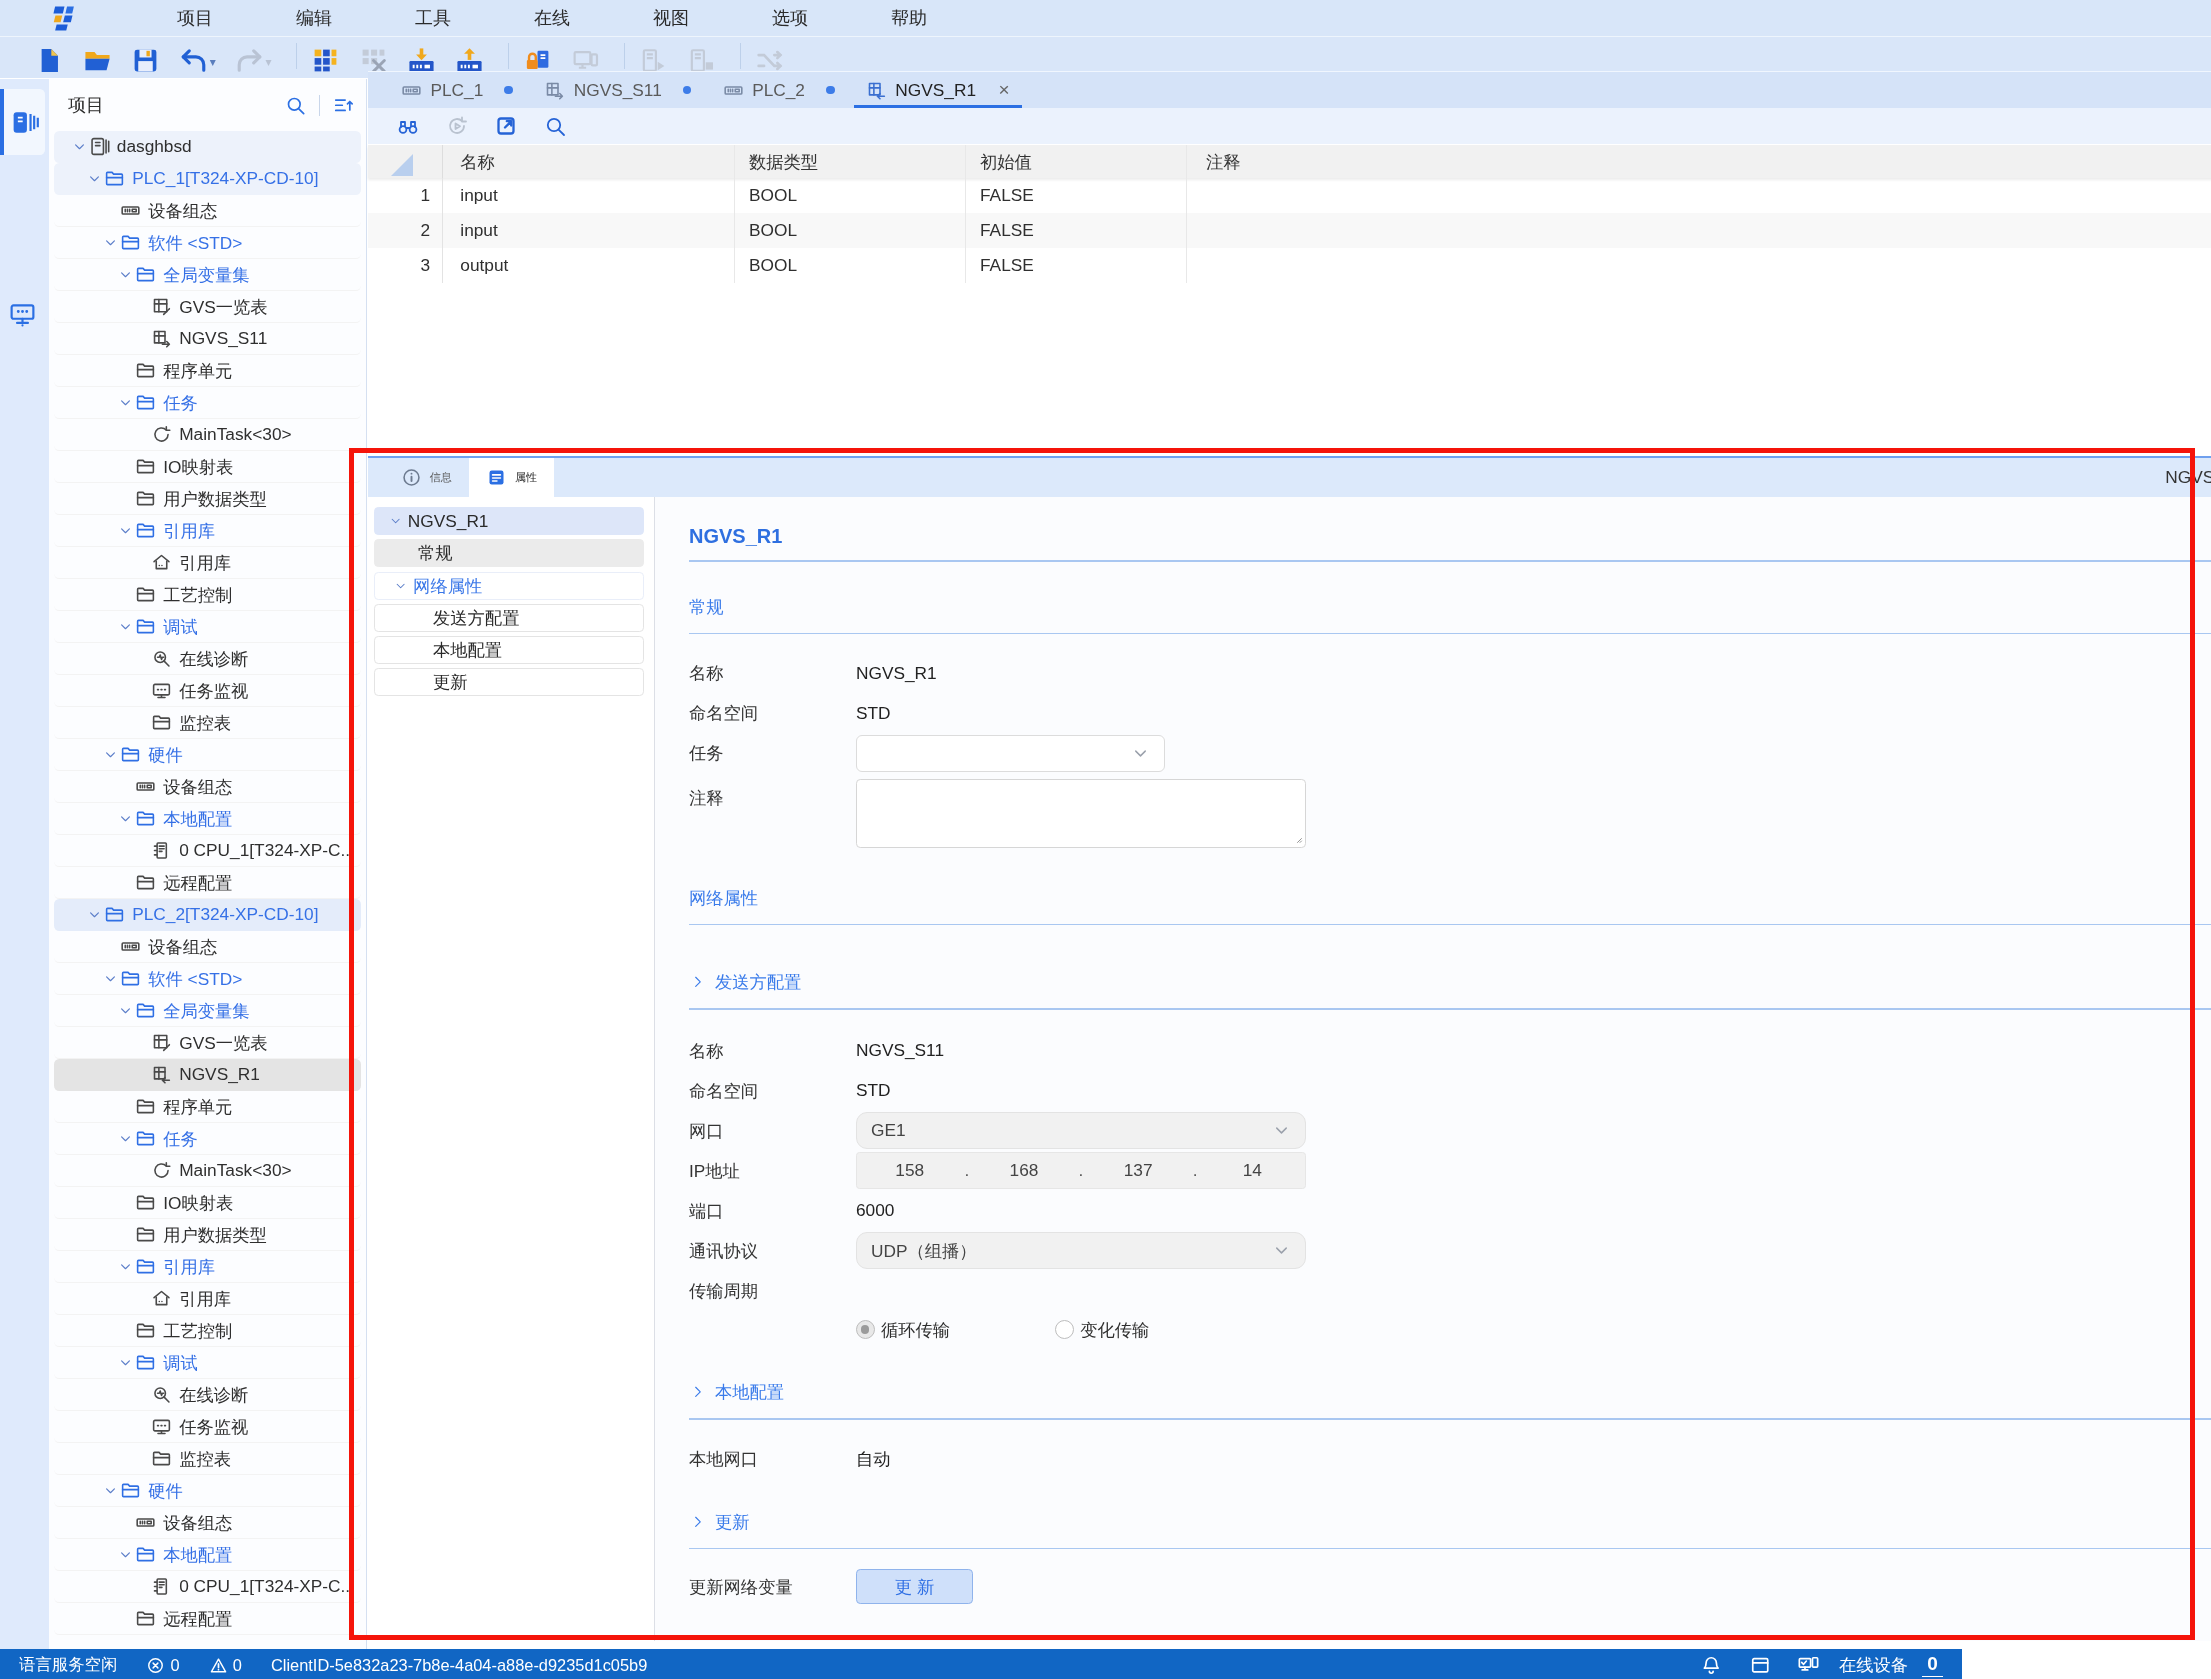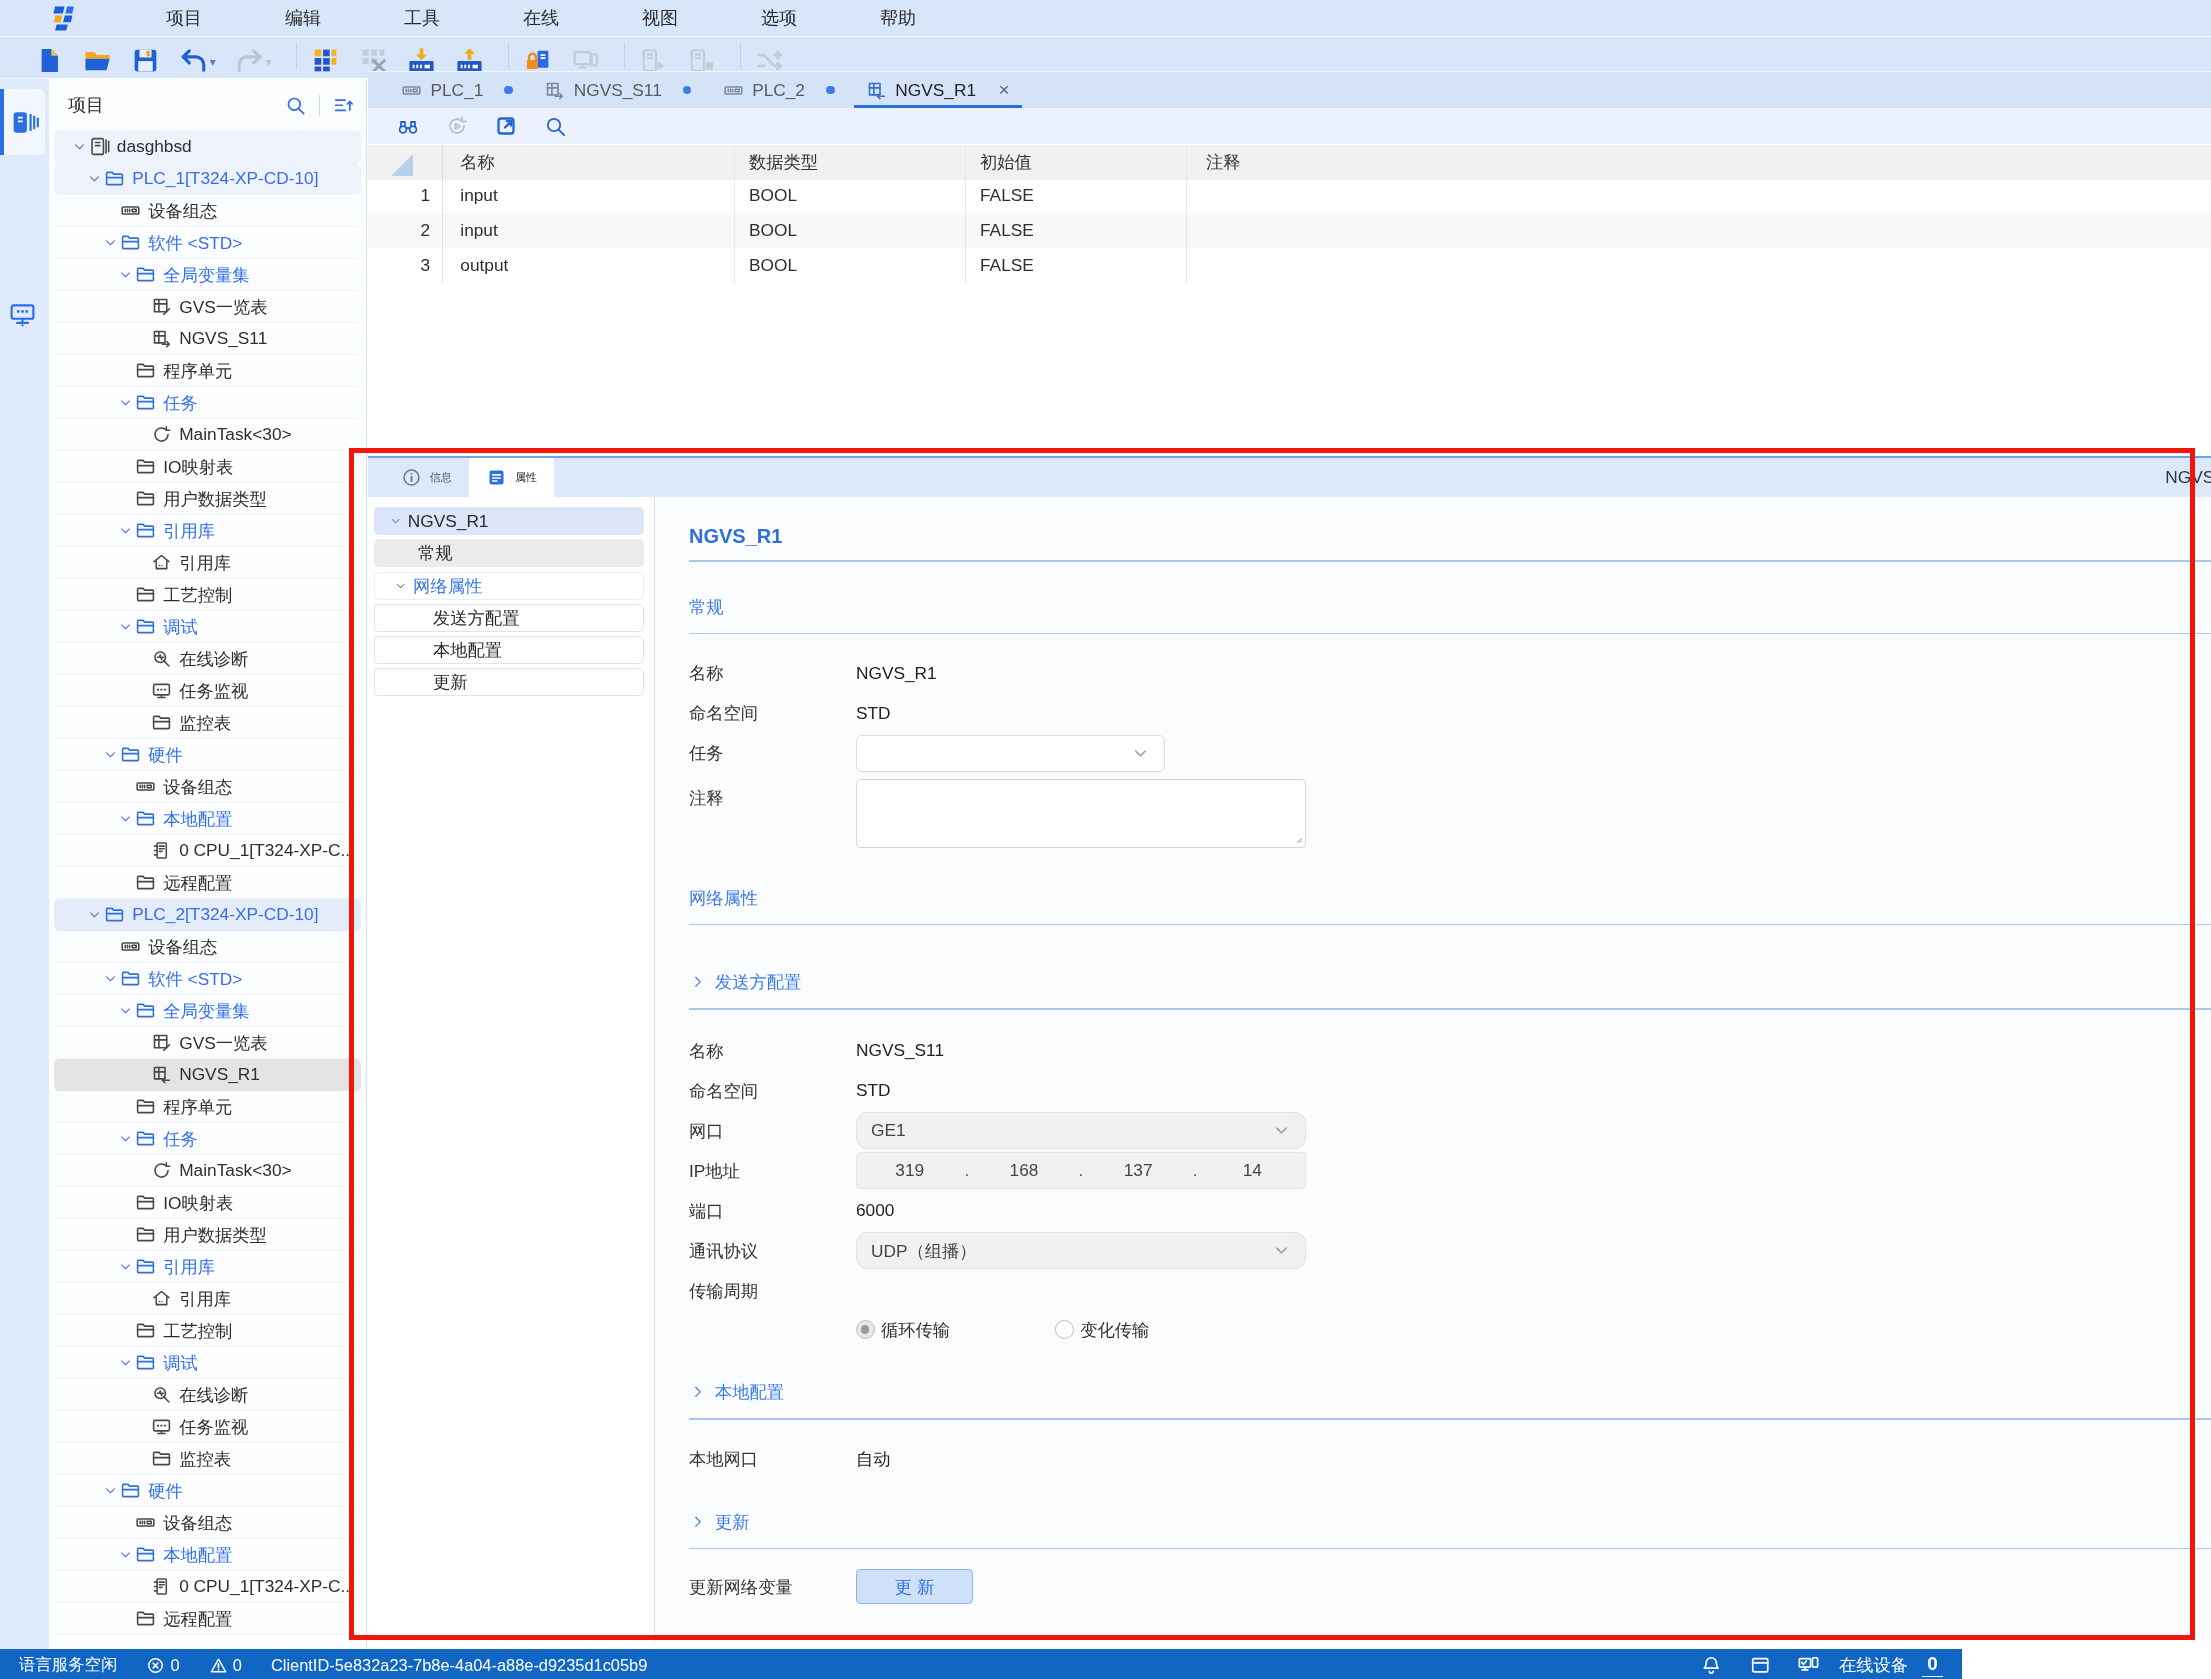--- a/index.html
+++ b/index.html
@@ -2,21 +2,21 @@
 <html style="font-size:14px"><head>
 <meta charset="utf-8">
 <style>
   * { margin:0; padding:0; box-sizing:border-box; }
   html,body { width:2211px; height:1679px; }
   body { position:relative; font-family:"Liberation Sans", sans-serif; background:#fff; overflow:hidden; color:#333; }
   .ic { display:inline-flex; align-items:center; justify-content:center; }
   .ic svg { width:100%; height:100%; display:block; }
 
   
-  .menubar { position:absolute; left:0; top:0; width:2211px; height:36px; background:#d8e6f9; display:flex; align-items:center; padding-left:40px; }
+  .menubar { position:absolute; left:0; top:0; width:2211px; height:36px; background:#d8e6f9; display:flex; align-items:center; padding-left:40px;gap:11px; }
   .logo { width:52px; height:29px; margin-right:74px; }
   .menu-item { font-size:18px; color:#2b2b2b; margin-right:83px; cursor:default; }
 
   
   .toolbar { position:absolute; left:0; top:36px; width:2211px; height:42px; background:#d9e6f9; border-top:1.7px solid #eef5fd; display:flex; align-items:center; padding-left:35px; }
   .tbtn { height:35px; display:flex; align-items:flex-end; margin-right:19px; }
   .tbtn .ic { width:29px; height:29px; }
   .tbtn .caret { font-size:12px; color:#5a7ebd; margin-left:1.7px; line-height:26px; }
   .tbtn.disabled .caret { color:#b9c3d4; }
   .tsep { width:0.9px; height:26px; background:#bdd0ea; margin:0 14px 3.5px 5.2px; }
@@ -1251,21 +1251,21 @@
           <span class="chev ic">
               <svg viewBox="0 0 24 24" fill="none" stroke="currentColor" stroke-width="1.8" stroke-linecap="round" stroke-linejoin="round">
                 <path d="M6 9l6 6 6-6"></path>
               </svg>
             </span>
         </div>
       </div>
       <div class="frow">
         <span class="flabel">IP地址</span>
         <div class="fip" id="ip-field">
-            <span class="seg">319</span>
+            <span class="seg">158</span>
             <span class="ipdot">.</span>
             <span class="seg">168</span>
             <span class="ipdot">.</span>
             <span class="seg">137</span>
             <span class="ipdot">.</span>
             <span class="seg">14</span>
           </div>
       </div>
       <div class="frow">
         <span class="flabel">端口</span>

